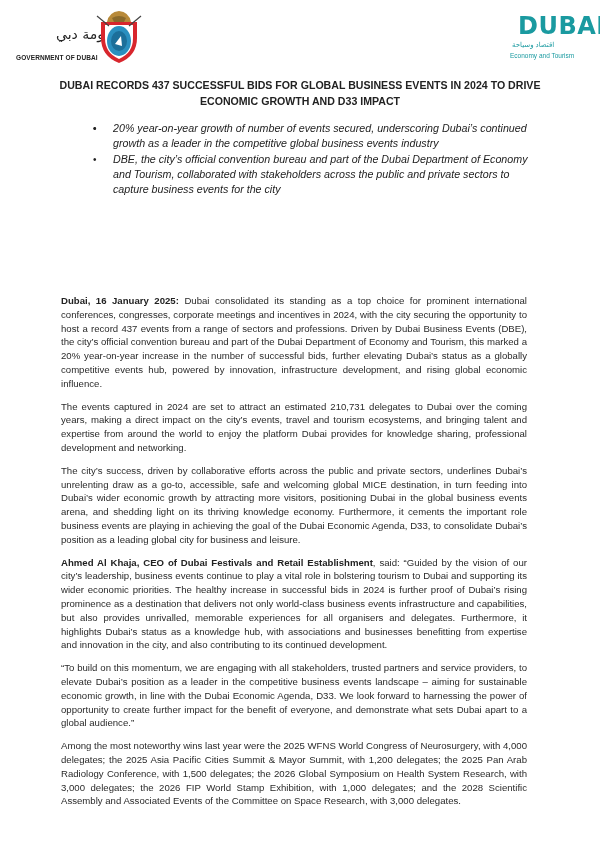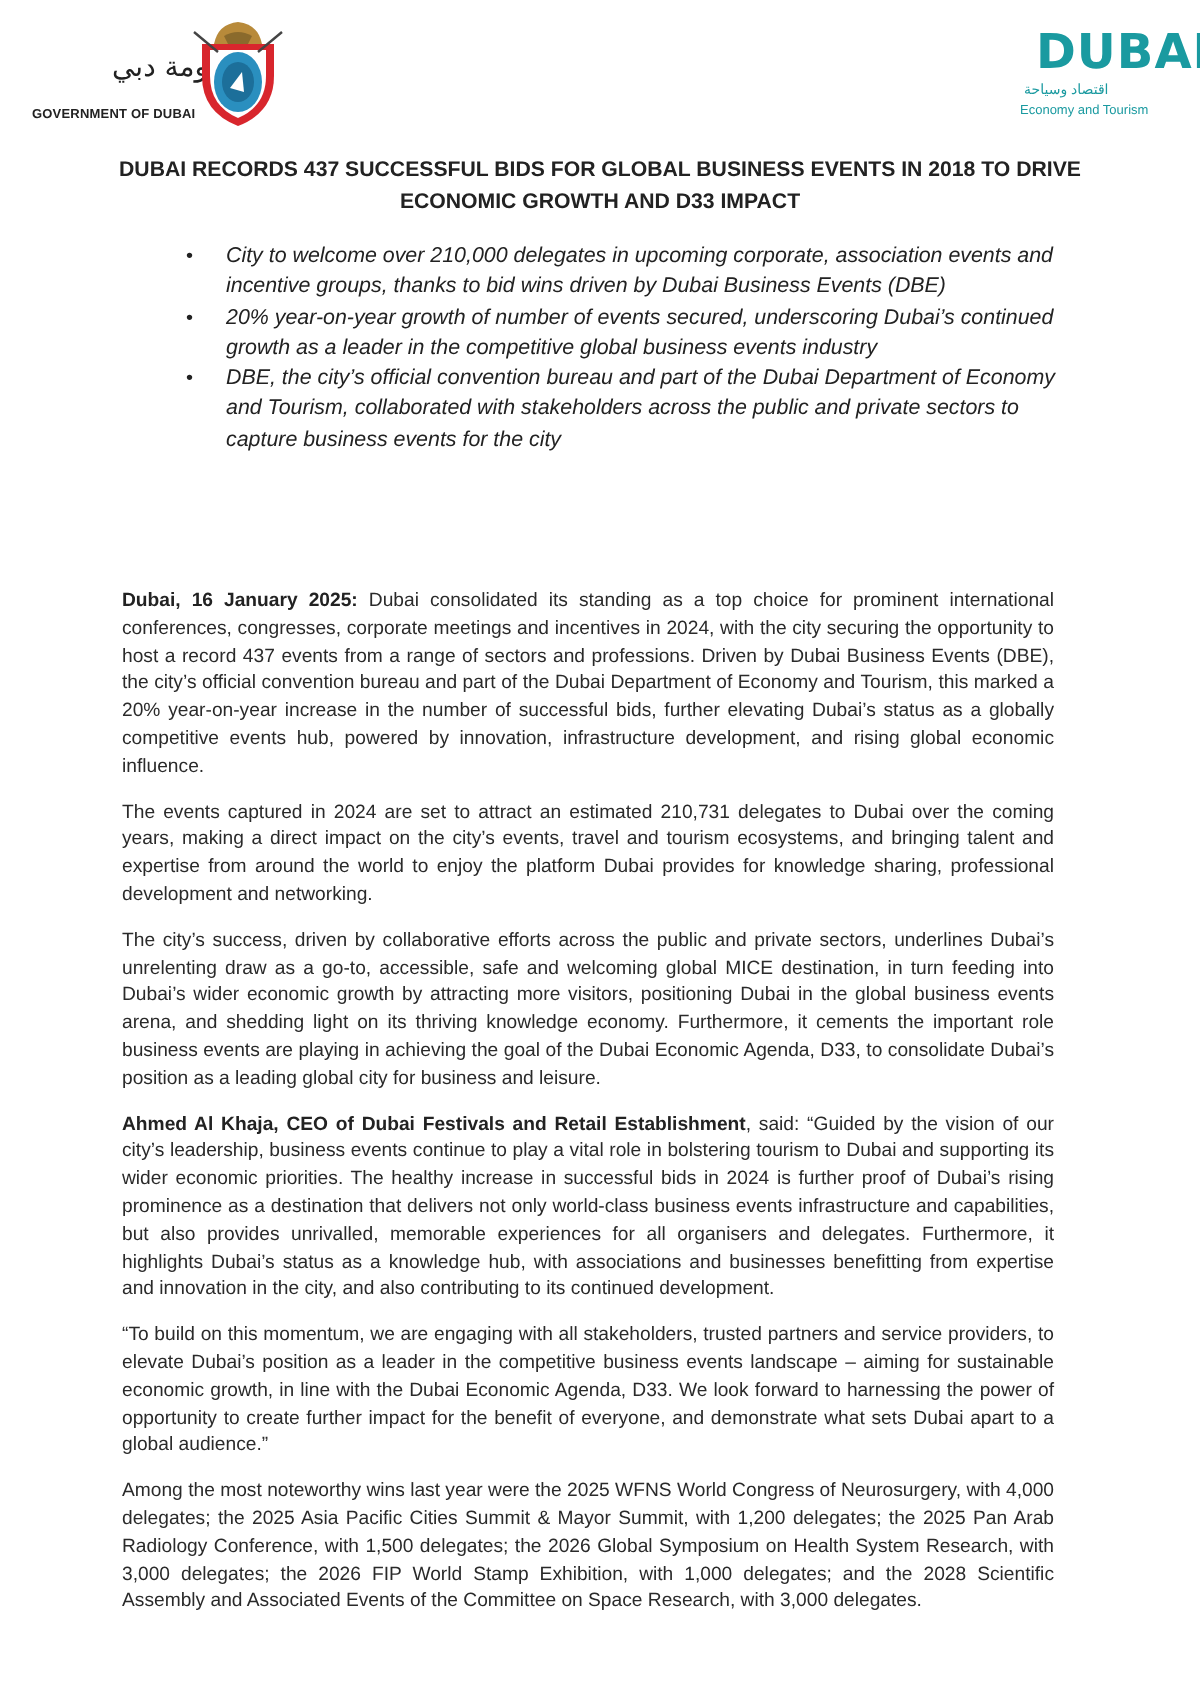--- a/index.html
+++ b/index.html
@@ -52,24 +52,24 @@
     <line x1="2" y1="8" x2="14" y2="18" stroke="#444" stroke-width="1.2"></line>
     <line x1="46" y1="8" x2="34" y2="18" stroke="#444" stroke-width="1.2"></line>
   </svg>
 
   <div class="det-logo">
     <div class="det-wordmark">DUBAI</div>
     <div class="det-arabic">اقتصاد وسياحة</div>
     <div class="det-english">Economy and Tourism</div>
   </div>
 
-  <div class="title">DUBAI RECORDS 437 SUCCESSFUL BIDS FOR GLOBAL BUSINESS EVENTS IN 2018 TO DRIVE ECONOMIC GROWTH AND D33 IMPACT</div>
+  <div class="title">DUBAI RECORDS 437 SUCCESSFUL BIDS FOR GLOBAL BUSINESS EVENTS IN 2024 TO DRIVE ECONOMIC GROWTH AND D33 IMPACT</div>
 
   <ul class="bullets">
-    <li><span class="dot">•</span><span>City to welcome over 210,000 delegates in upcoming corporate, association events and incentive groups, thanks to bid wins driven by Dubai Business Events (DBE)</span></li>
+    <li><span class="dot">•</span></li>
     <li><span class="dot">•</span><span>20% year-on-year growth of number of events secured, underscoring Dubai’s continued growth as a leader in the competitive global business events industry</span></li>
     <li><span class="dot">•</span><span>DBE, the city’s official convention bureau and part of the Dubai Department of Economy and Tourism, collaborated with stakeholders across the public and private sectors to capture business events for the city</span></li>
   </ul>
 
   <div class="body">
     <p class="para"><b>Dubai, 16 January 2025:</b><span> Dubai consolidated its standing as a top choice for prominent international conferences, congresses, corporate meetings and incentives in 2024, with the city securing the opportunity to host a record 437 events from a range of sectors and professions. Driven by Dubai Business Events (DBE), the city’s official convention bureau and part of the Dubai Department of Economy and Tourism, this marked a 20% year-on-year increase in the number of successful bids, further elevating Dubai’s status as a globally competitive events hub, powered by innovation, infrastructure development, and rising global economic influence.</span></p>
     <p class="para">The events captured in 2024 are set to attract an estimated 210,731 delegates to Dubai over the coming years, making a direct impact on the city’s events, travel and tourism ecosystems, and bringing talent and expertise from around the world to enjoy the platform Dubai provides for knowledge sharing, professional development and networking.</p>
     <p class="para">The city’s success, driven by collaborative efforts across the public and private sectors, underlines Dubai’s unrelenting draw as a go-to, accessible, safe and welcoming global MICE destination, in turn feeding into Dubai’s wider economic growth by attracting more visitors, positioning Dubai in the global business events arena, and shedding light on its thriving knowledge economy. Furthermore, it cements the important role business events are playing in achieving the goal of the Dubai Economic Agenda, D33, to consolidate Dubai’s position as a leading global city for business and leisure.</p>
     <p class="para"><b>Ahmed Al Khaja, CEO of Dubai Festivals and Retail Establishment</b><span>, said: “Guided by the vision of our city’s leadership, business events continue to play a vital role in bolstering tourism to Dubai and supporting its wider economic priorities. The healthy increase in successful bids in 2024 is further proof of Dubai’s rising prominence as a destination that delivers not only world-class business events infrastructure and capabilities, but also provides unrivalled, memorable experiences for all organisers and delegates. Furthermore, it highlights Dubai’s status as a knowledge hub, with associations and businesses benefitting from expertise and innovation in the city, and also contributing to its continued development.</span></p>
     <p class="para">“To build on this momentum, we are engaging with all stakeholders, trusted partners and service providers, to elevate Dubai’s position as a leader in the competitive business events landscape – aiming for sustainable economic growth, in line with the Dubai Economic Agenda, D33. We look forward to harnessing the power of opportunity to create further impact for the benefit of everyone, and demonstrate what sets Dubai apart to a global audience.”</p>

